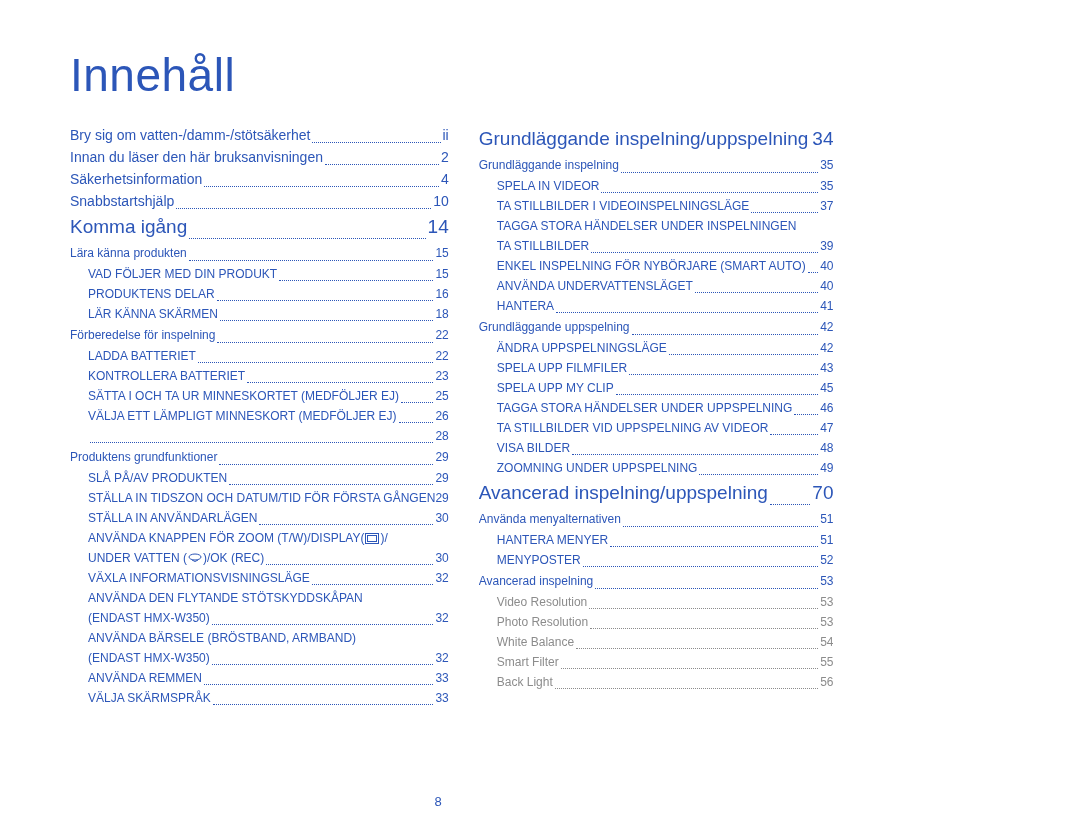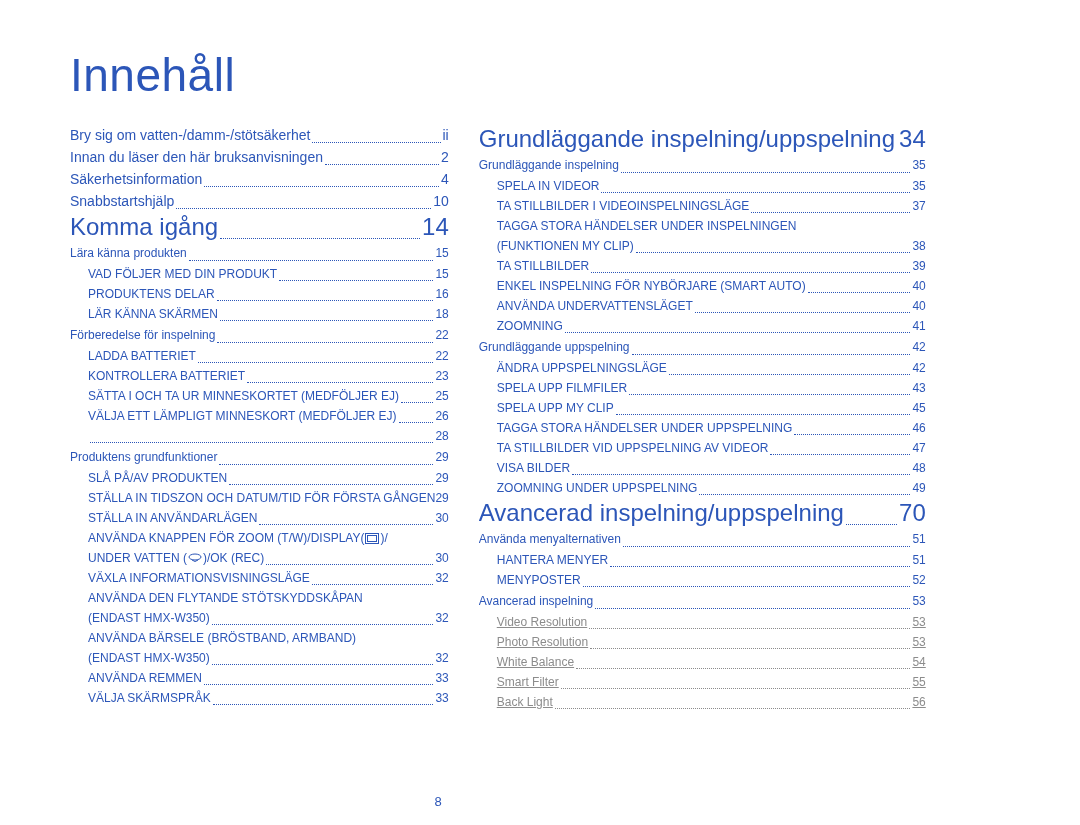--- a/index.html
+++ b/index.html
@@ -53,38 +53,37 @@
   }
   .toc-page {
     flex: 0 0 auto;
   }
   .l1 {
     font-size: 14px;
     color: #2c56b8;
     line-height: 22px;
   }
   .l1.section {
-    font-size: 24px;
+    font-size: 19px;
     color: #2c56b8;
     line-height: 30px;
   }
   .l2 {
     font-size: 12px;
     color: #2c56b8;
     line-height: 22px;
   }
   .l3 {
     font-size: 12px;
     color: #2c56b8;
     line-height: 20px;
     padding-left: 18px;
   }
   .l3.gray {
     color: #8c8c8c;
-    text-decoration: underline;
   }
   .l3 .toc-dots { border-bottom: 1px dotted currentColor; }
   .nowrapblock {
     display: block;
   }
   .inline-icon {
     display:inline-block;
     vertical-align: -2px;
     margin: 0 1px;
   }
@@ -260,43 +259,38 @@
           <span class="toc-dots"></span>
           <span class="toc-page">35</span>
         </div>
         <div class="toc-entry l3">
           <span class="toc-label">TA STILLBILDER I VIDEOINSPELNINGSLÄGE</span>
           <span class="toc-dots"></span>
           <span class="toc-page">37</span>
         </div>
         <div class="l3">
           <span class="nowrapblock toc-label">TAGGA STORA HÄNDELSER UNDER INSPELNINGEN</span>
-          <span class="toc-entry">
-            <span class="toc-label">(FUNKTIONEN MY CLIP)</span>
-            <span class="toc-dots"></span>
-            <span class="toc-page">38</span>
-          </span>
         </div>
         <div class="toc-entry l3">
           <span class="toc-label">TA STILLBILDER</span>
           <span class="toc-dots"></span>
           <span class="toc-page">39</span>
         </div>
         <div class="toc-entry l3">
           <span class="toc-label">ENKEL INSPELNING FÖR NYBÖRJARE (SMART AUTO)</span>
           <span class="toc-dots"></span>
           <span class="toc-page">40</span>
         </div>
         <div class="toc-entry l3">
           <span class="toc-label">ANVÄNDA UNDERVATTENSLÄGET</span>
           <span class="toc-dots"></span>
           <span class="toc-page">40</span>
         </div>
         <div class="toc-entry l3">
-          <span class="toc-label">ZOOMNING</span>
+          <span class="toc-label">HANTERA</span>
           <span class="toc-dots"></span>
           <span class="toc-page">41</span>
         </div>
         <div class="toc-entry l2">
           <span class="toc-label">Grundläggande uppspelning</span>
           <span class="toc-dots"></span>
           <span class="toc-page">42</span>
         </div>
         <div class="toc-entry l3">
           <span class="toc-label">ÄNDRA UPPSPELNINGSLÄGE</span>

